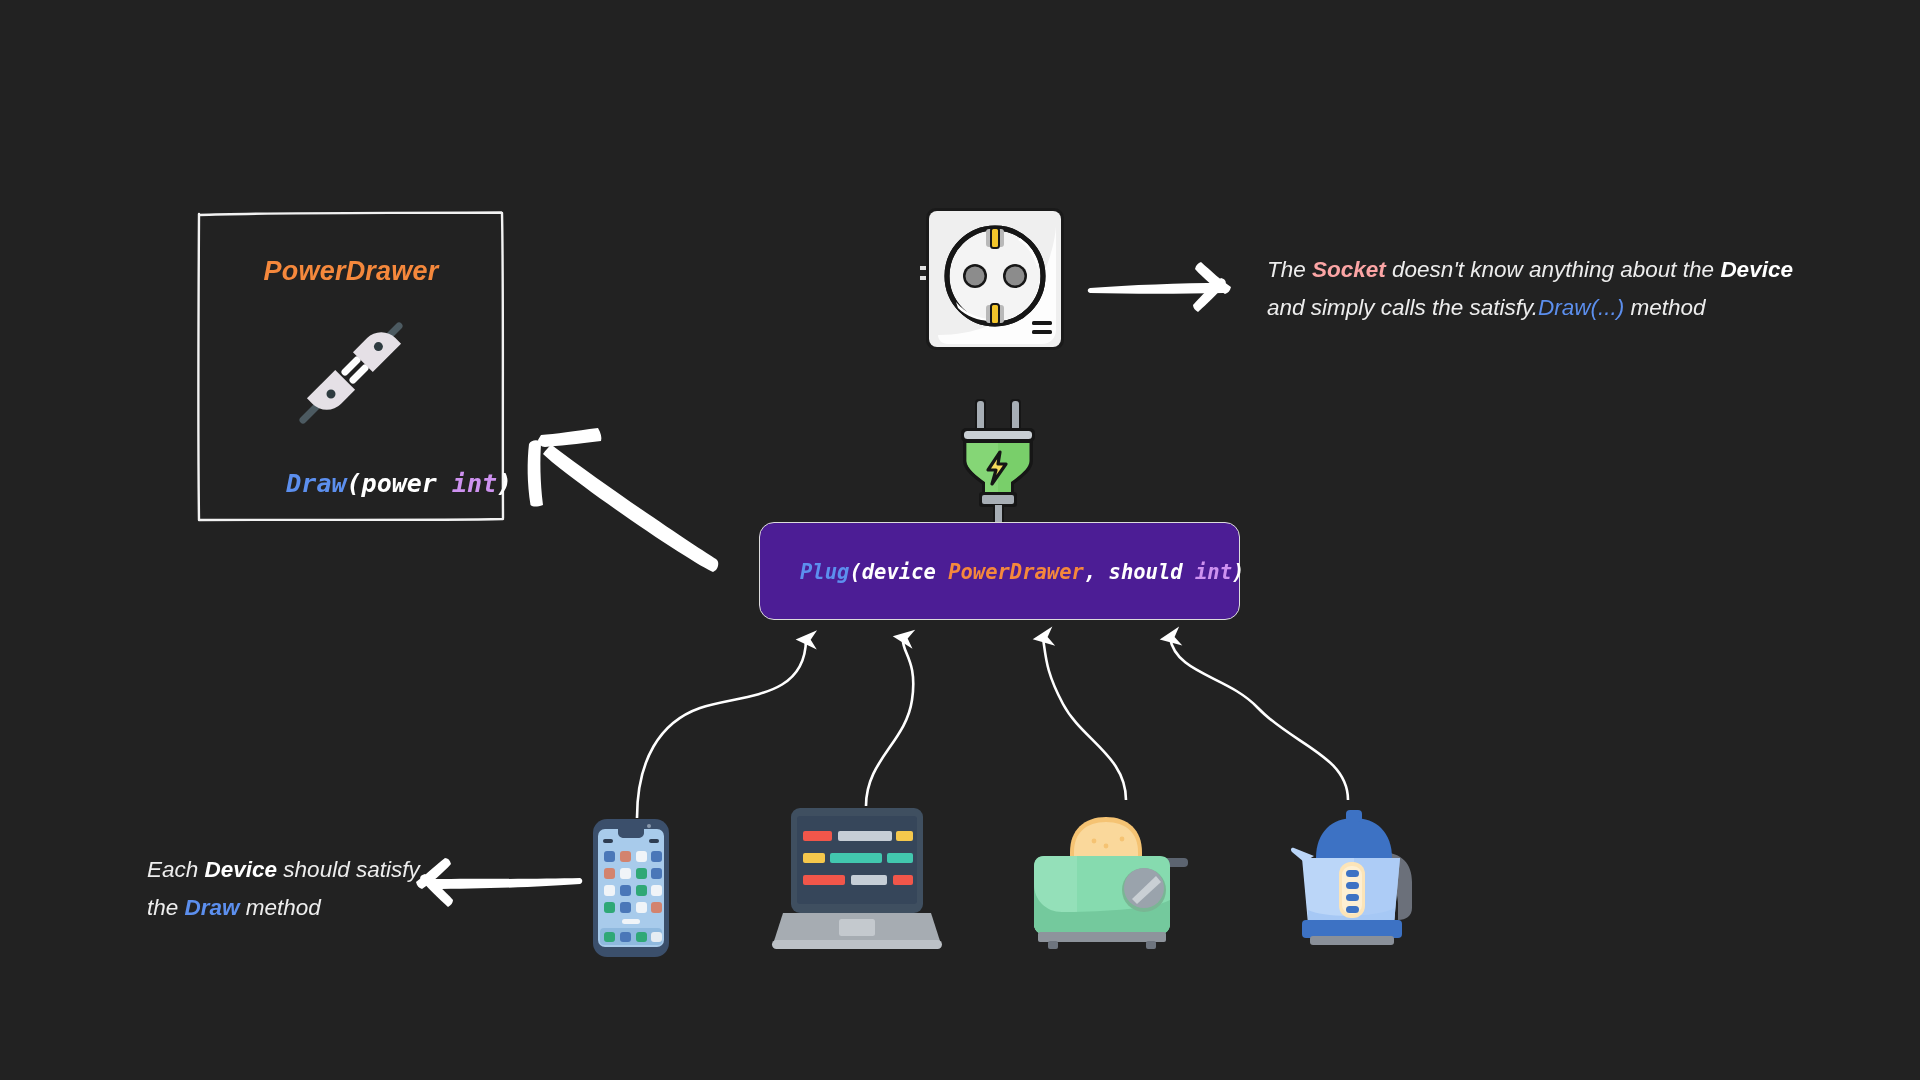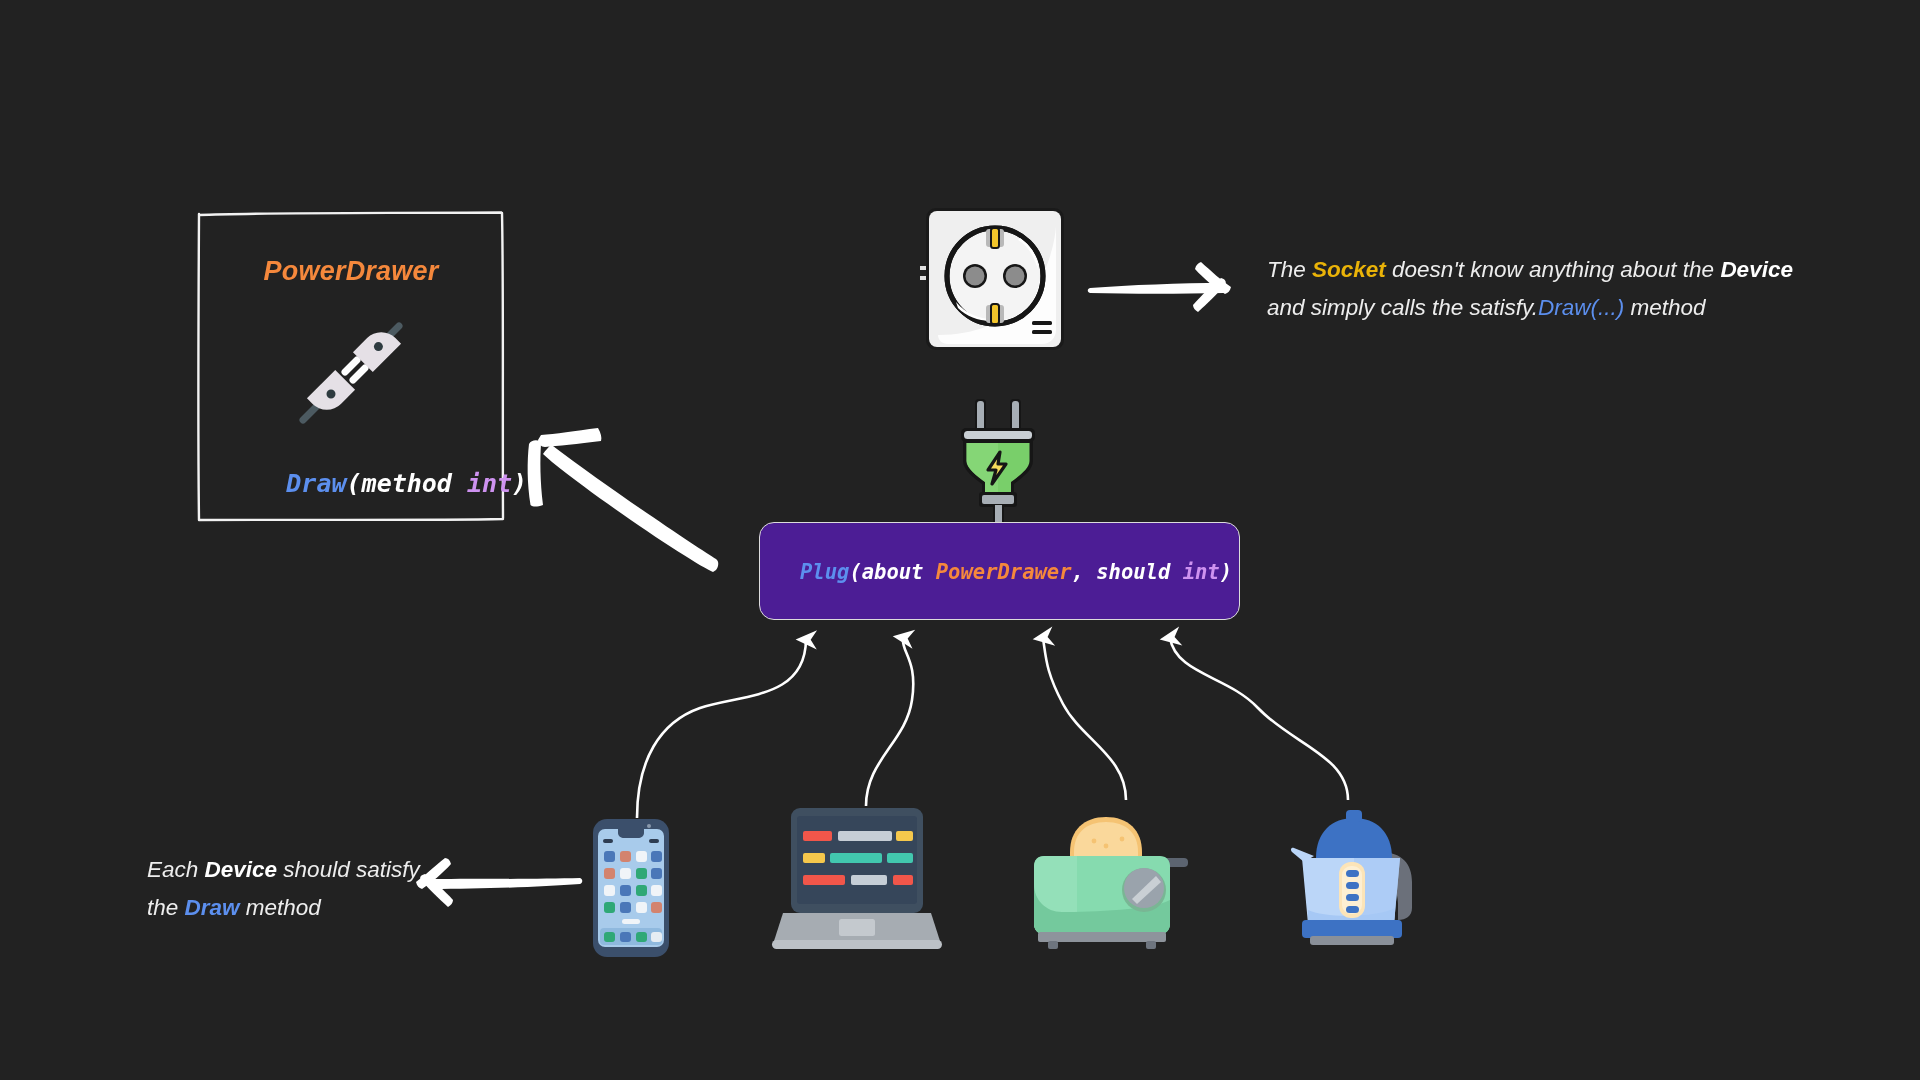--- a/index.html
+++ b/index.html
@@ -38,21 +38,21 @@
 
   
   #socket-icon { position:absolute; left:920px; top:204px; }
 
   
   #socket-note {
     position:absolute; left:1267px; top:251px; width:600px;
     font-size:22.5px; line-height:38px; color:#EDEDED;
     font-family:"Liberation Sans", sans-serif;
   }
-  .b-socket { color:#eab308; font-weight:bold; }
+  .b-socket { color:#fca5a5; font-weight:bold; }
   .b-device { color:#ffffff; font-weight:bold; }
   .b-draw-link { color:#5C8FEE;text-align:right; }
 
   
   #device-note {
     position:absolute; left:108px; top:851px; width:330px;
     font-size:22.5px; line-height:38px; color:#EDEDED;
     font-family:"Liberation Sans", sans-serif;
     margin-left:39px;
   }
@@ -151,21 +151,21 @@
         <circle cx="84" cy="30" r="4.5" fill="#2E3B40"></circle>
       </g>
 
       <g transform="rotate(-45 36 76)">
         <path d="M16,62 L36,62 A20,20 0 0 1 56,82 L56,90 L16,90 Z" fill="#E5E0E6" transform="rotate(180 36 76)"></path>
         <circle cx="36" cy="76" r="4.5" fill="#2E3B40"></circle>
       </g>
     </svg>
 
     <div id="pd-signature">
-      <span class="tok-fn">Draw</span><span class="tok-punc">(method </span><span class="tok-type">int</span><span class="tok-punc">)</span>
+      <span class="tok-fn">Draw</span><span class="tok-punc">(power </span><span class="tok-type">int</span><span class="tok-punc">)</span>
     </div>
   </div>
 
   <svg id="socket-icon" width="148" height="152" viewBox="0 0 148 152">
 
     <rect x="0" y="62" width="8" height="4" fill="#E2E2E2"></rect>
     <rect x="0" y="72" width="8" height="4" fill="#E2E2E2"></rect>
 
     <rect x="6" y="4" width="138" height="142" rx="10" fill="#1A1A1A"></rect>
     <rect x="9" y="7" width="132" height="136" rx="8" fill="#EFEFEF"></rect>
@@ -221,21 +221,21 @@
 
     <rect x="27" y="94" width="38" height="15" rx="3" fill="#161616"></rect>
     <rect x="30" y="97" width="32" height="9" rx="2" fill="#A7AEB5"></rect>
 
     <rect x="41" y="107" width="11" height="17" fill="#161616"></rect>
     <rect x="43" y="107" width="7" height="17" fill="#A7AEB5"></rect>
   </svg>
 
   <div id="plug-box">
     <div id="plug-signature">
-      <span class="tok-fn">Plug</span><span class="tok-punc">(about </span><span class="tok-iface">PowerDrawer</span><span class="tok-punc">, should </span><span class="tok-type">int</span><span class="tok-punc">)</span>
+      <span class="tok-fn">Plug</span><span class="tok-punc">(device </span><span class="tok-iface">PowerDrawer</span><span class="tok-punc">, should </span><span class="tok-type">int</span><span class="tok-punc">)</span>
     </div>
   </div>
 
   <div id="device-note">
     <div>
       <span>Each </span><span class="b-device">Device</span><span> should satisfy</span>
     </div>
     <div>
       <span>the </span><span class="b-draw">Draw</span><span> method</span>
     </div>

